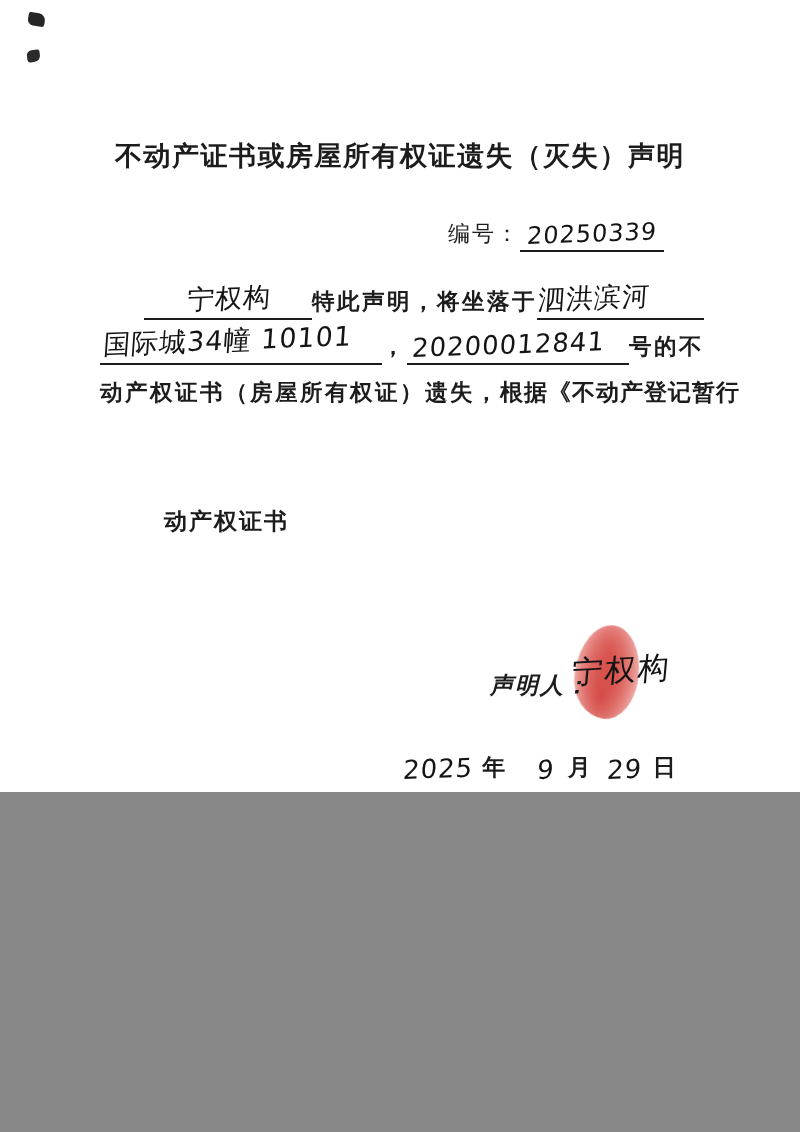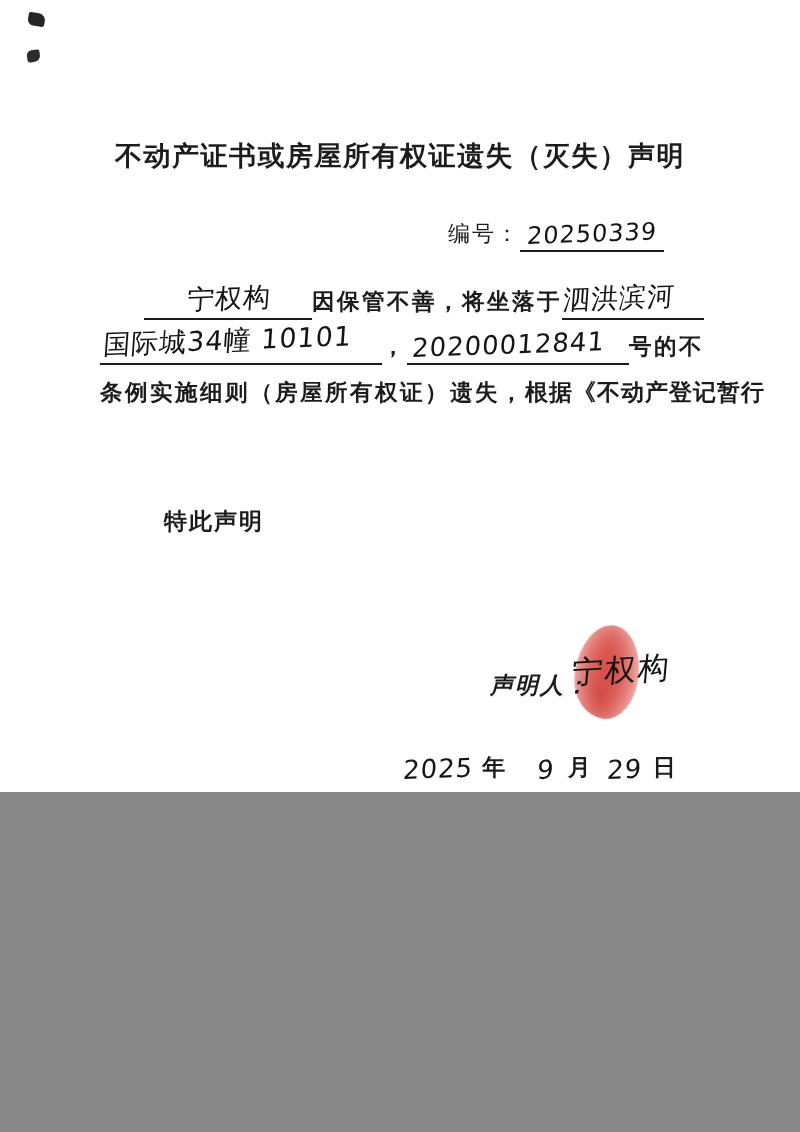--- a/index.html
+++ b/index.html
@@ -110,45 +110,45 @@
     <span class="fill-slot serial-slot">
       <span class="hw" style="font-size:24px;">20250339</span>
     </span>
   </div>
 
   <div class="para-line" style="top:282px;">
     <span style="width:44px;"></span>
     <span class="fill-slot" style="width:168px;text-align:center;">
       <span class="hw" style="font-size:27px;">宁权构</span>
     </span>
-    <span class="printed-light">因保管不善，将坐落于</span>
+    <span class="printed-light">特此声明，将坐落于</span>
     <span class="fill-slot" style="flex:1;text-align:left;">
       <span class="hw" style="font-size:27px;">泗洪滨河</span>
     </span>
   </div>
 
   <div class="para-line" style="top:327px;">
     <span class="fill-slot" style="width:292px;text-align:left;padding-left:2px;">
       <span class="hw" style="font-size:27px;">国际城34幢 10101</span>
     </span>
     <span class="printed-light">，</span>
     <span class="fill-slot" style="width:228px;text-align:left;padding-left:4px;">
       <span class="hw" style="font-size:26px;">20200012841</span>
     </span>
     <span class="printed-light">号的不</span>
   </div>
 
   <div class="para-line" style="top:374px;">
-    <span class="printed-light">条例实施细则（房屋所有权证）遗失，</span>
+    <span class="printed-light">动产权证书（房屋所有权证）遗失，</span>
     <span class="printed">根据《不动产登记暂行</span>
   </div>
 
 
 
-  <div class="closing">特此声明</div>
+  <div class="closing">动产权证书</div>
 
   <div class="fingerprint"></div>
   <div class="signer-row">声明人：</div>
   <div class="signature hw">宁权构</div>
 
   <div class="date-row">
     <span class="hw date-hw dg1">2025</span>
     <span class="date-unit">年</span>
     <span class="hw date-hw dg2">9</span>
     <span class="date-unit">月</span>

